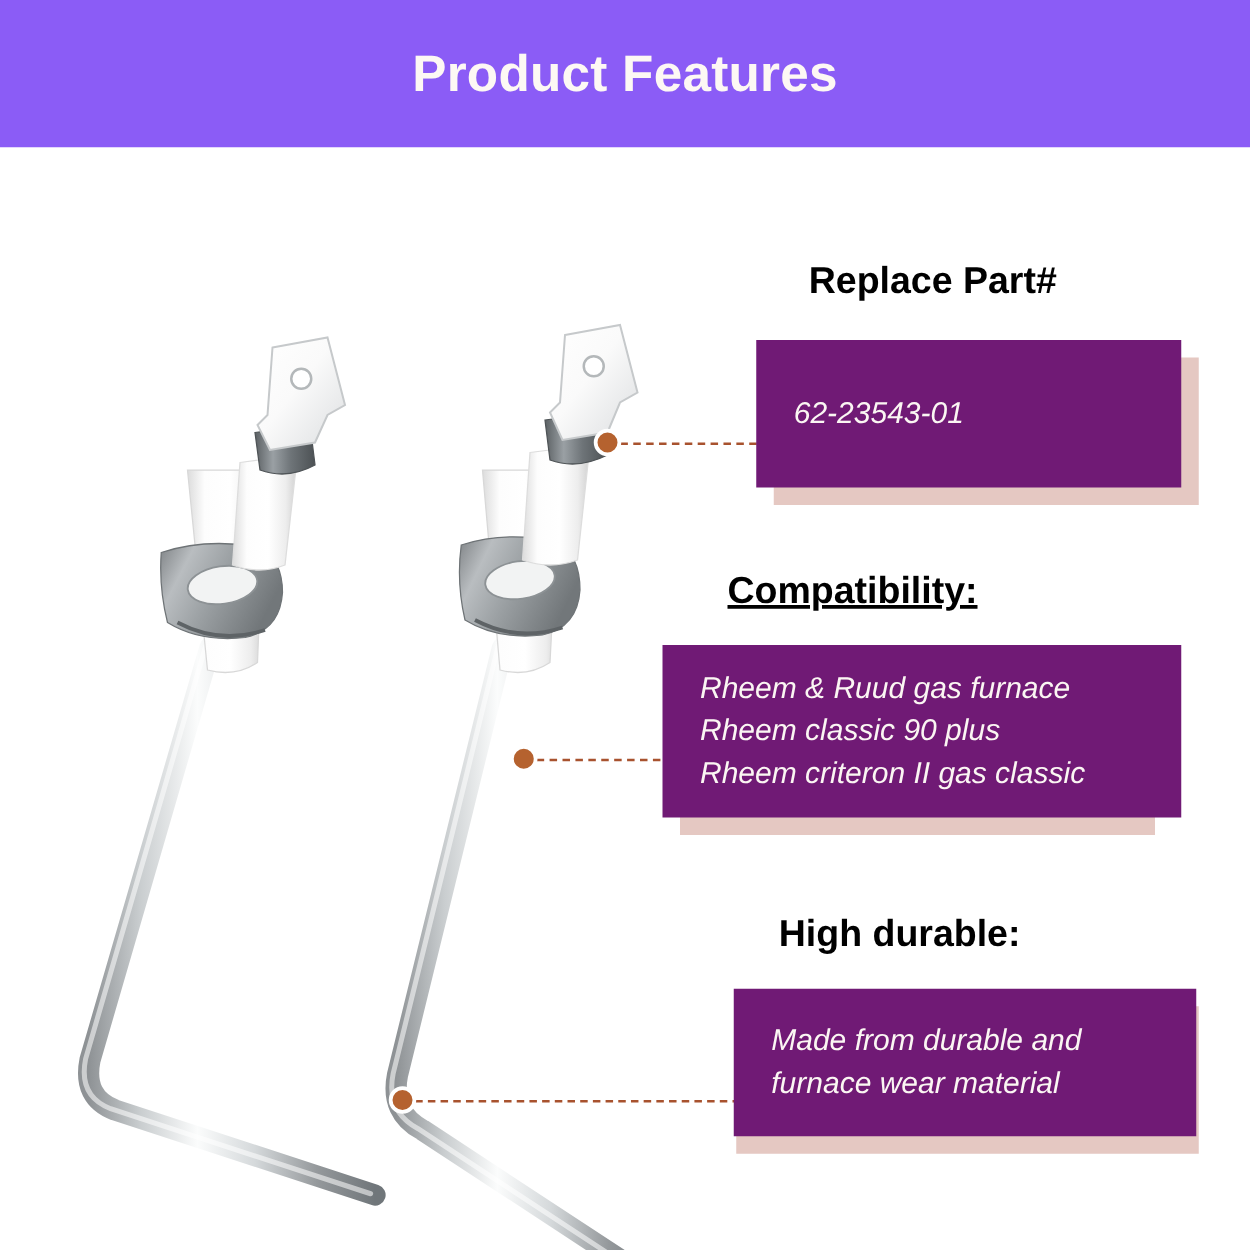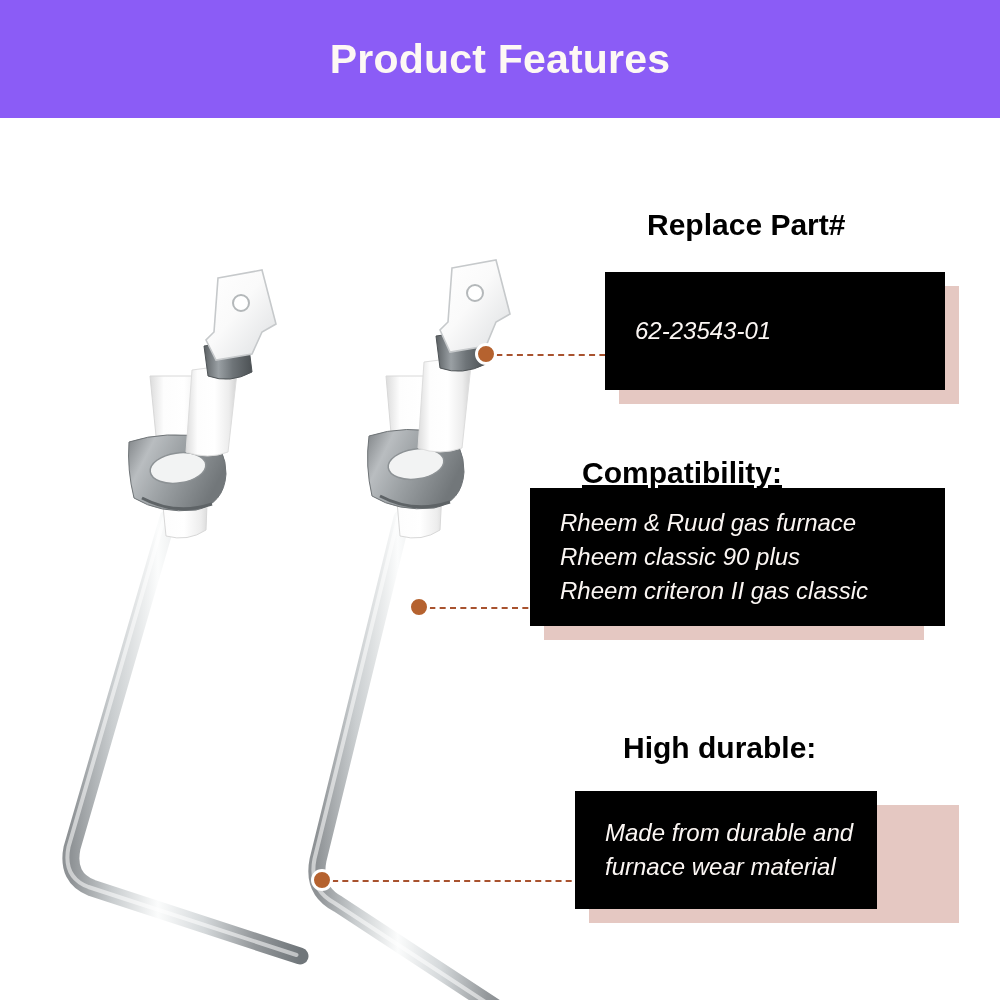--- a/index.html
+++ b/index.html
@@ -47,49 +47,49 @@
 
   .card-wrap { position:relative; }
   .card-shadow {
     position:absolute;
     left:14px; top:14px;
     width:100%; height:100%;
     background:#e5c8c2;
   }
   .card {
     position:relative;
-    background:#000000;
+    background:#701a75;
     display:flex; flex-direction:column; justify-content:center;
     padding:0 30px;
   }
   .card-line {
     color:#fbf6f3;
     font-style:italic;
     font-size:24px;
     line-height:1.42;
     white-space:nowrap;
   }
 
   
   #callout-part { left:605px; top:92px; }
   #callout-part .callout-heading { margin-left:42px; }
   #callout-part .card-wrap { width:340px; height:118px; margin-top:32px; }
   #callout-part .card { width:340px; height:118px; }
 
   
   #callout-compat { left:530px; top:340px; }
   #callout-compat .callout-heading { margin-left:52px;text-decoration:underline; }
-  #callout-compat .card-wrap { width:380px; height:138px; }
+  #callout-compat .card-wrap { width:380px; height:138px; margin-top:28px; }
   #callout-compat .card { width:415px; height:138px; }
 
   
   #callout-quality { left:575px; top:615px; }
   #callout-quality .callout-heading { margin-left:48px; }
   #callout-quality .card-wrap { width:370px; height:118px; margin-top:28px; }
-  #callout-quality .card { width:302px; height:118px; }
+  #callout-quality .card { width:370px; height:118px;margin-left:12px; }
 
   
   .leader { position:absolute; height:0; border-top:2px dashed #a8522e; }
   .dot {
     position:absolute; width:22px; height:22px; border-radius:50%;
     background:#b5622f; border:3px solid #ffffff;
     transform:translate(-50%,-50%);
   }
   #leader-1 { left:486px; top:236px; width:140px; }
   #dot-1    { left:486px; top:236px; }

